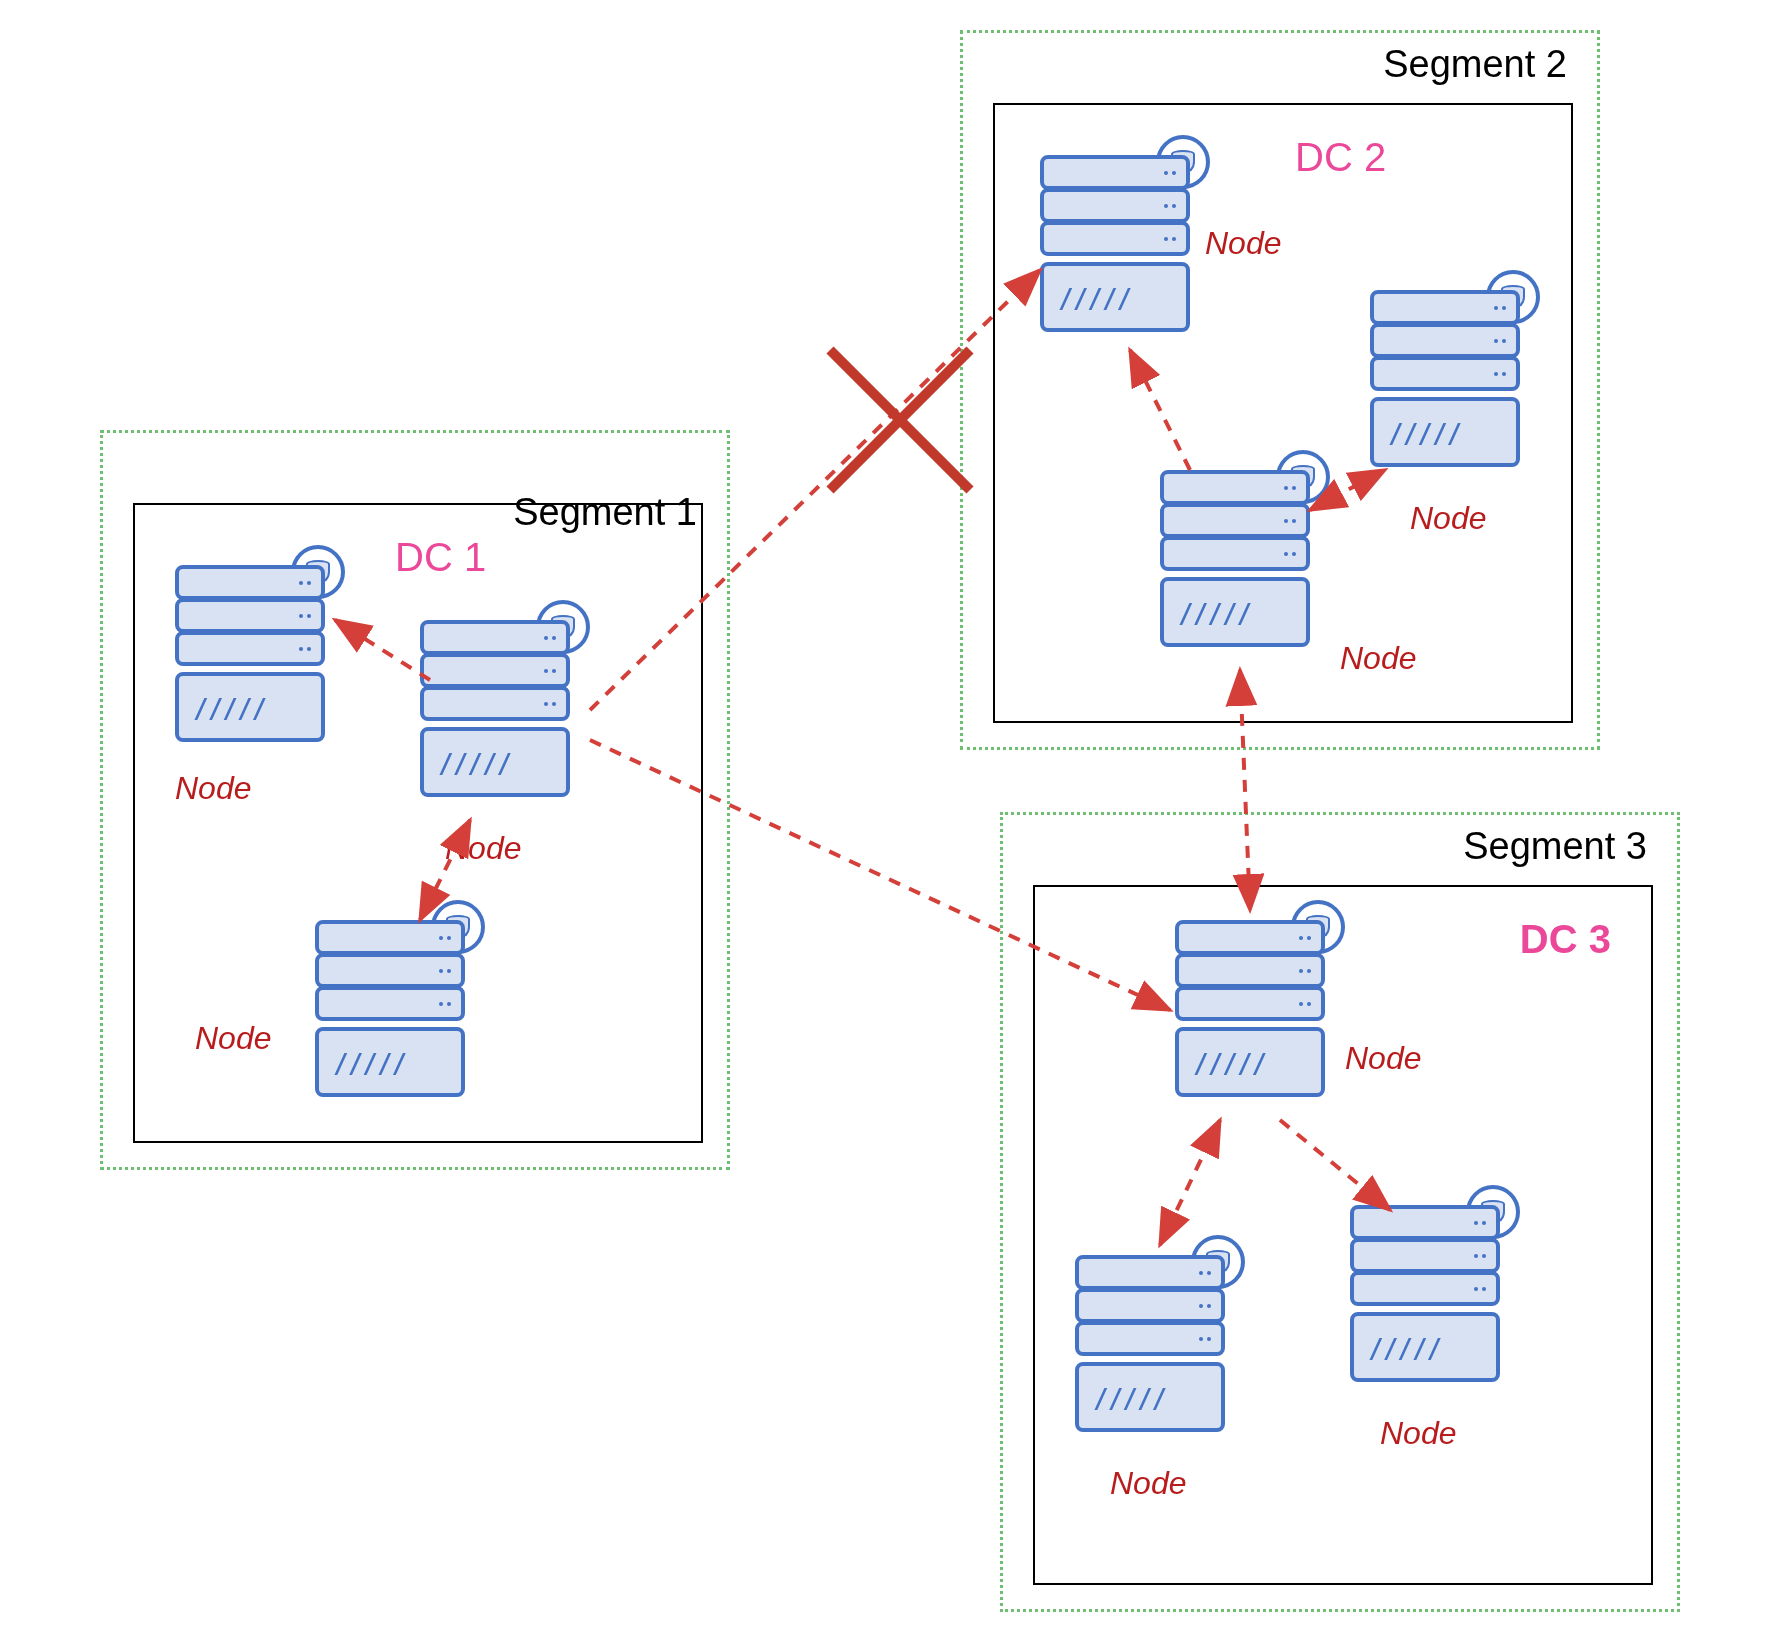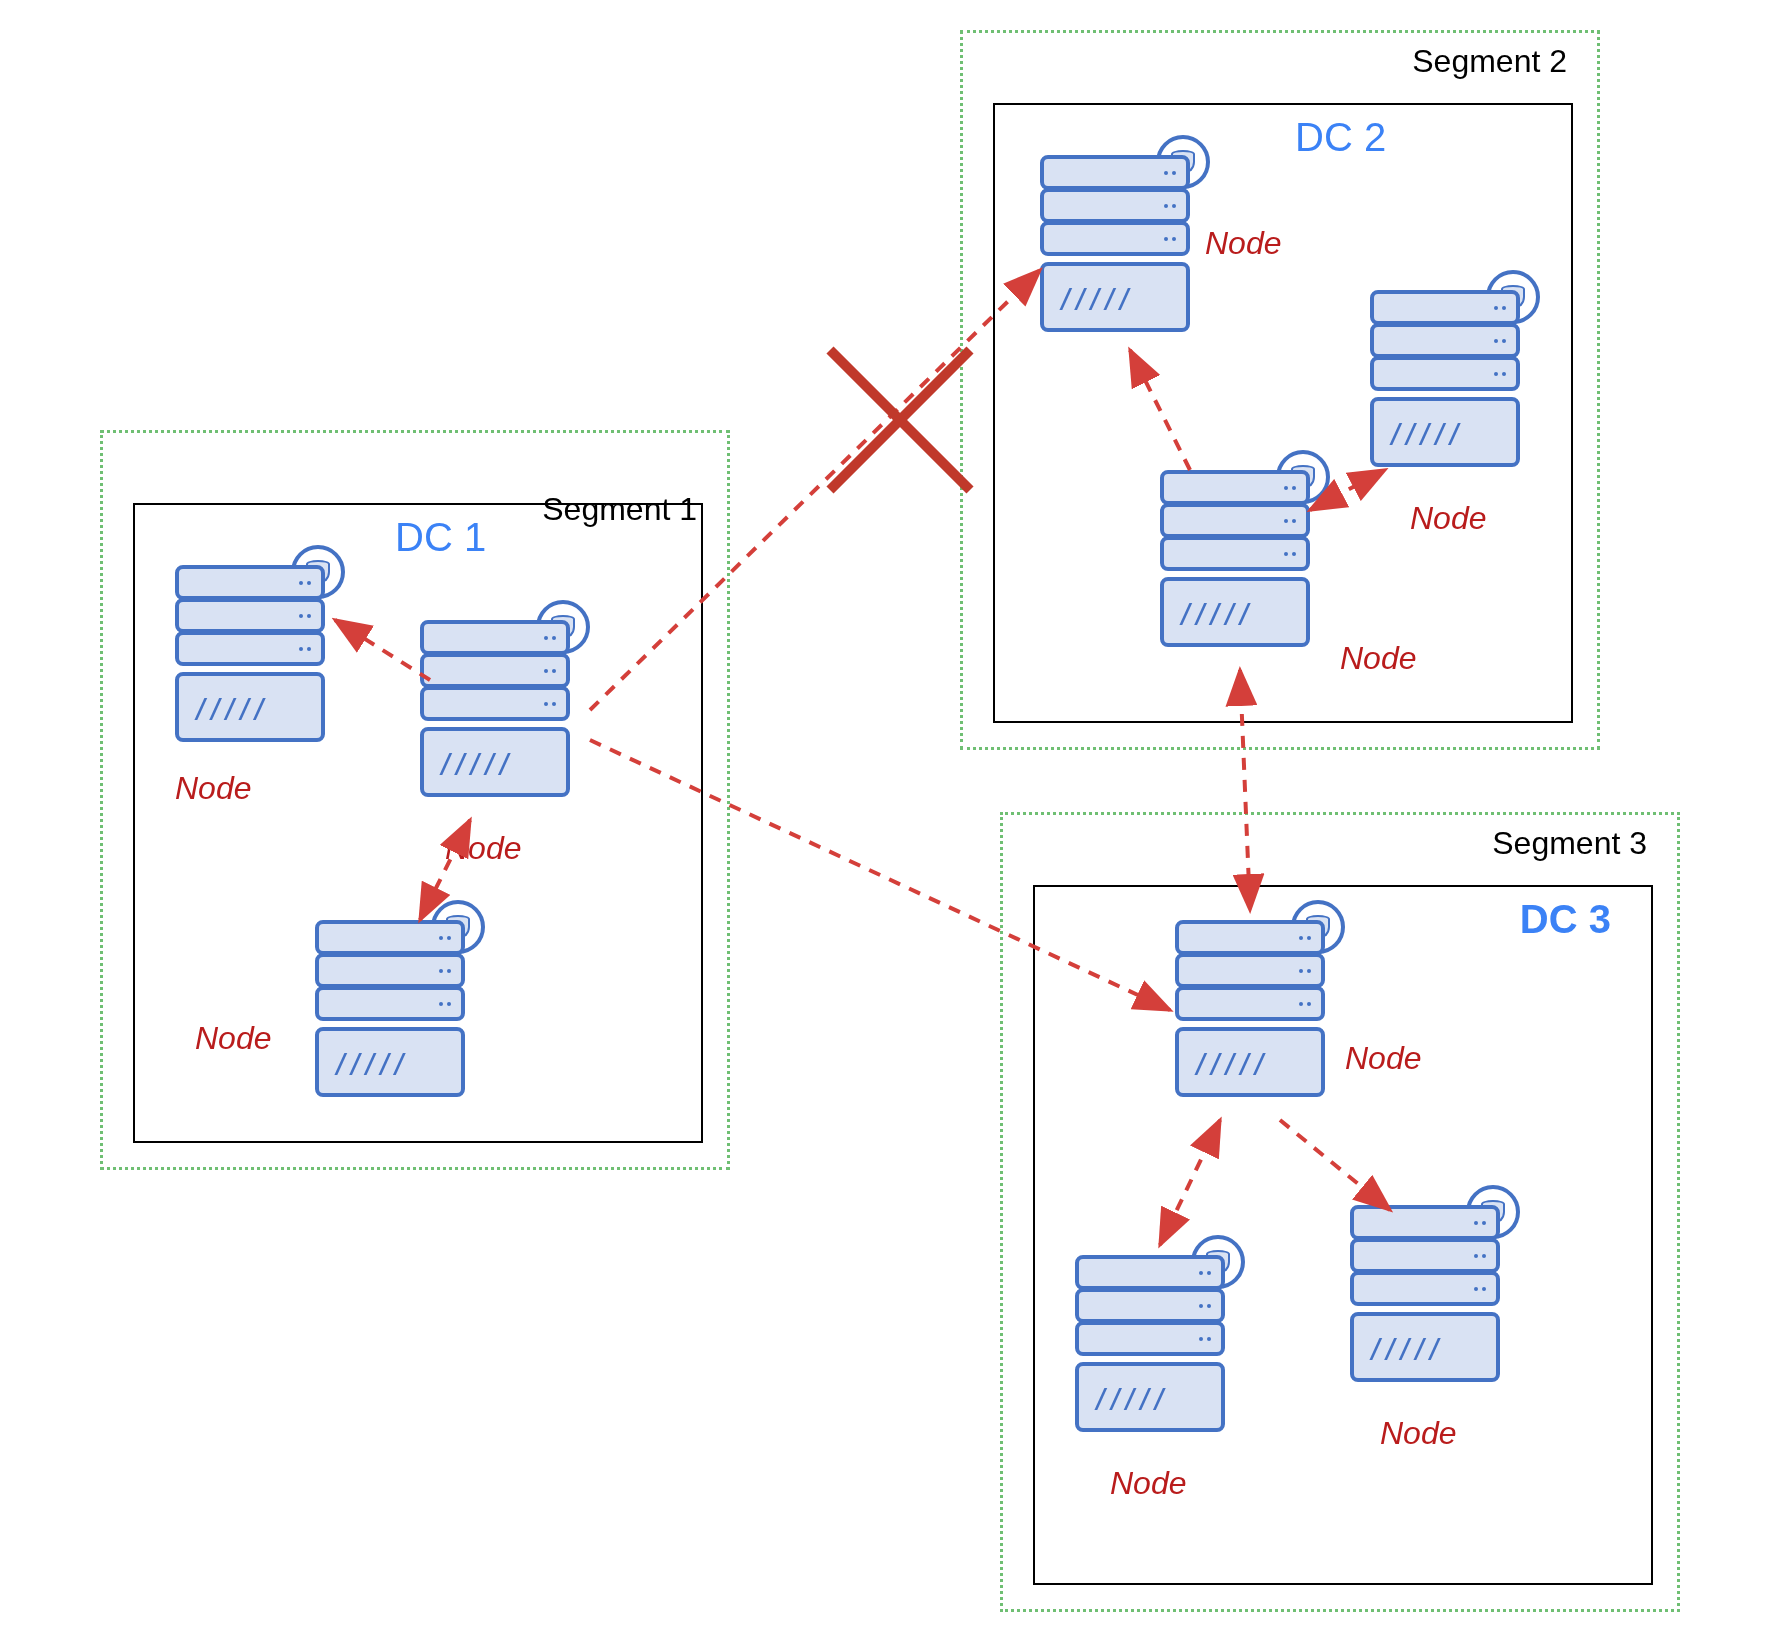--- a/index.html
+++ b/index.html
@@ -16,32 +16,33 @@
     width: 1788px;
     height: 1642px;
   }
   .segment {
     position: absolute;
     border: 3px dotted #6fbf73;
     box-sizing: border-box;
   }
   .segment-label {
     position: absolute;
-    font-size: 32px;
+    font-size: 38px;
     color: #000;
   }
   .dc-box {
     position: absolute;
     border: 2px solid #000;
     box-sizing: border-box;
   }
   .dc-label {
     position: absolute;
     font-size: 40px;
-    color: #3b82f6;
+    color: #ec4899;
+    margin-top: 20px;
   }
   .node-label {
     position: absolute;
     font-size: 32px;
     color: #b91c1c;
     font-style: italic;
   }
   .server {
     position: absolute;
     width: 150px;

